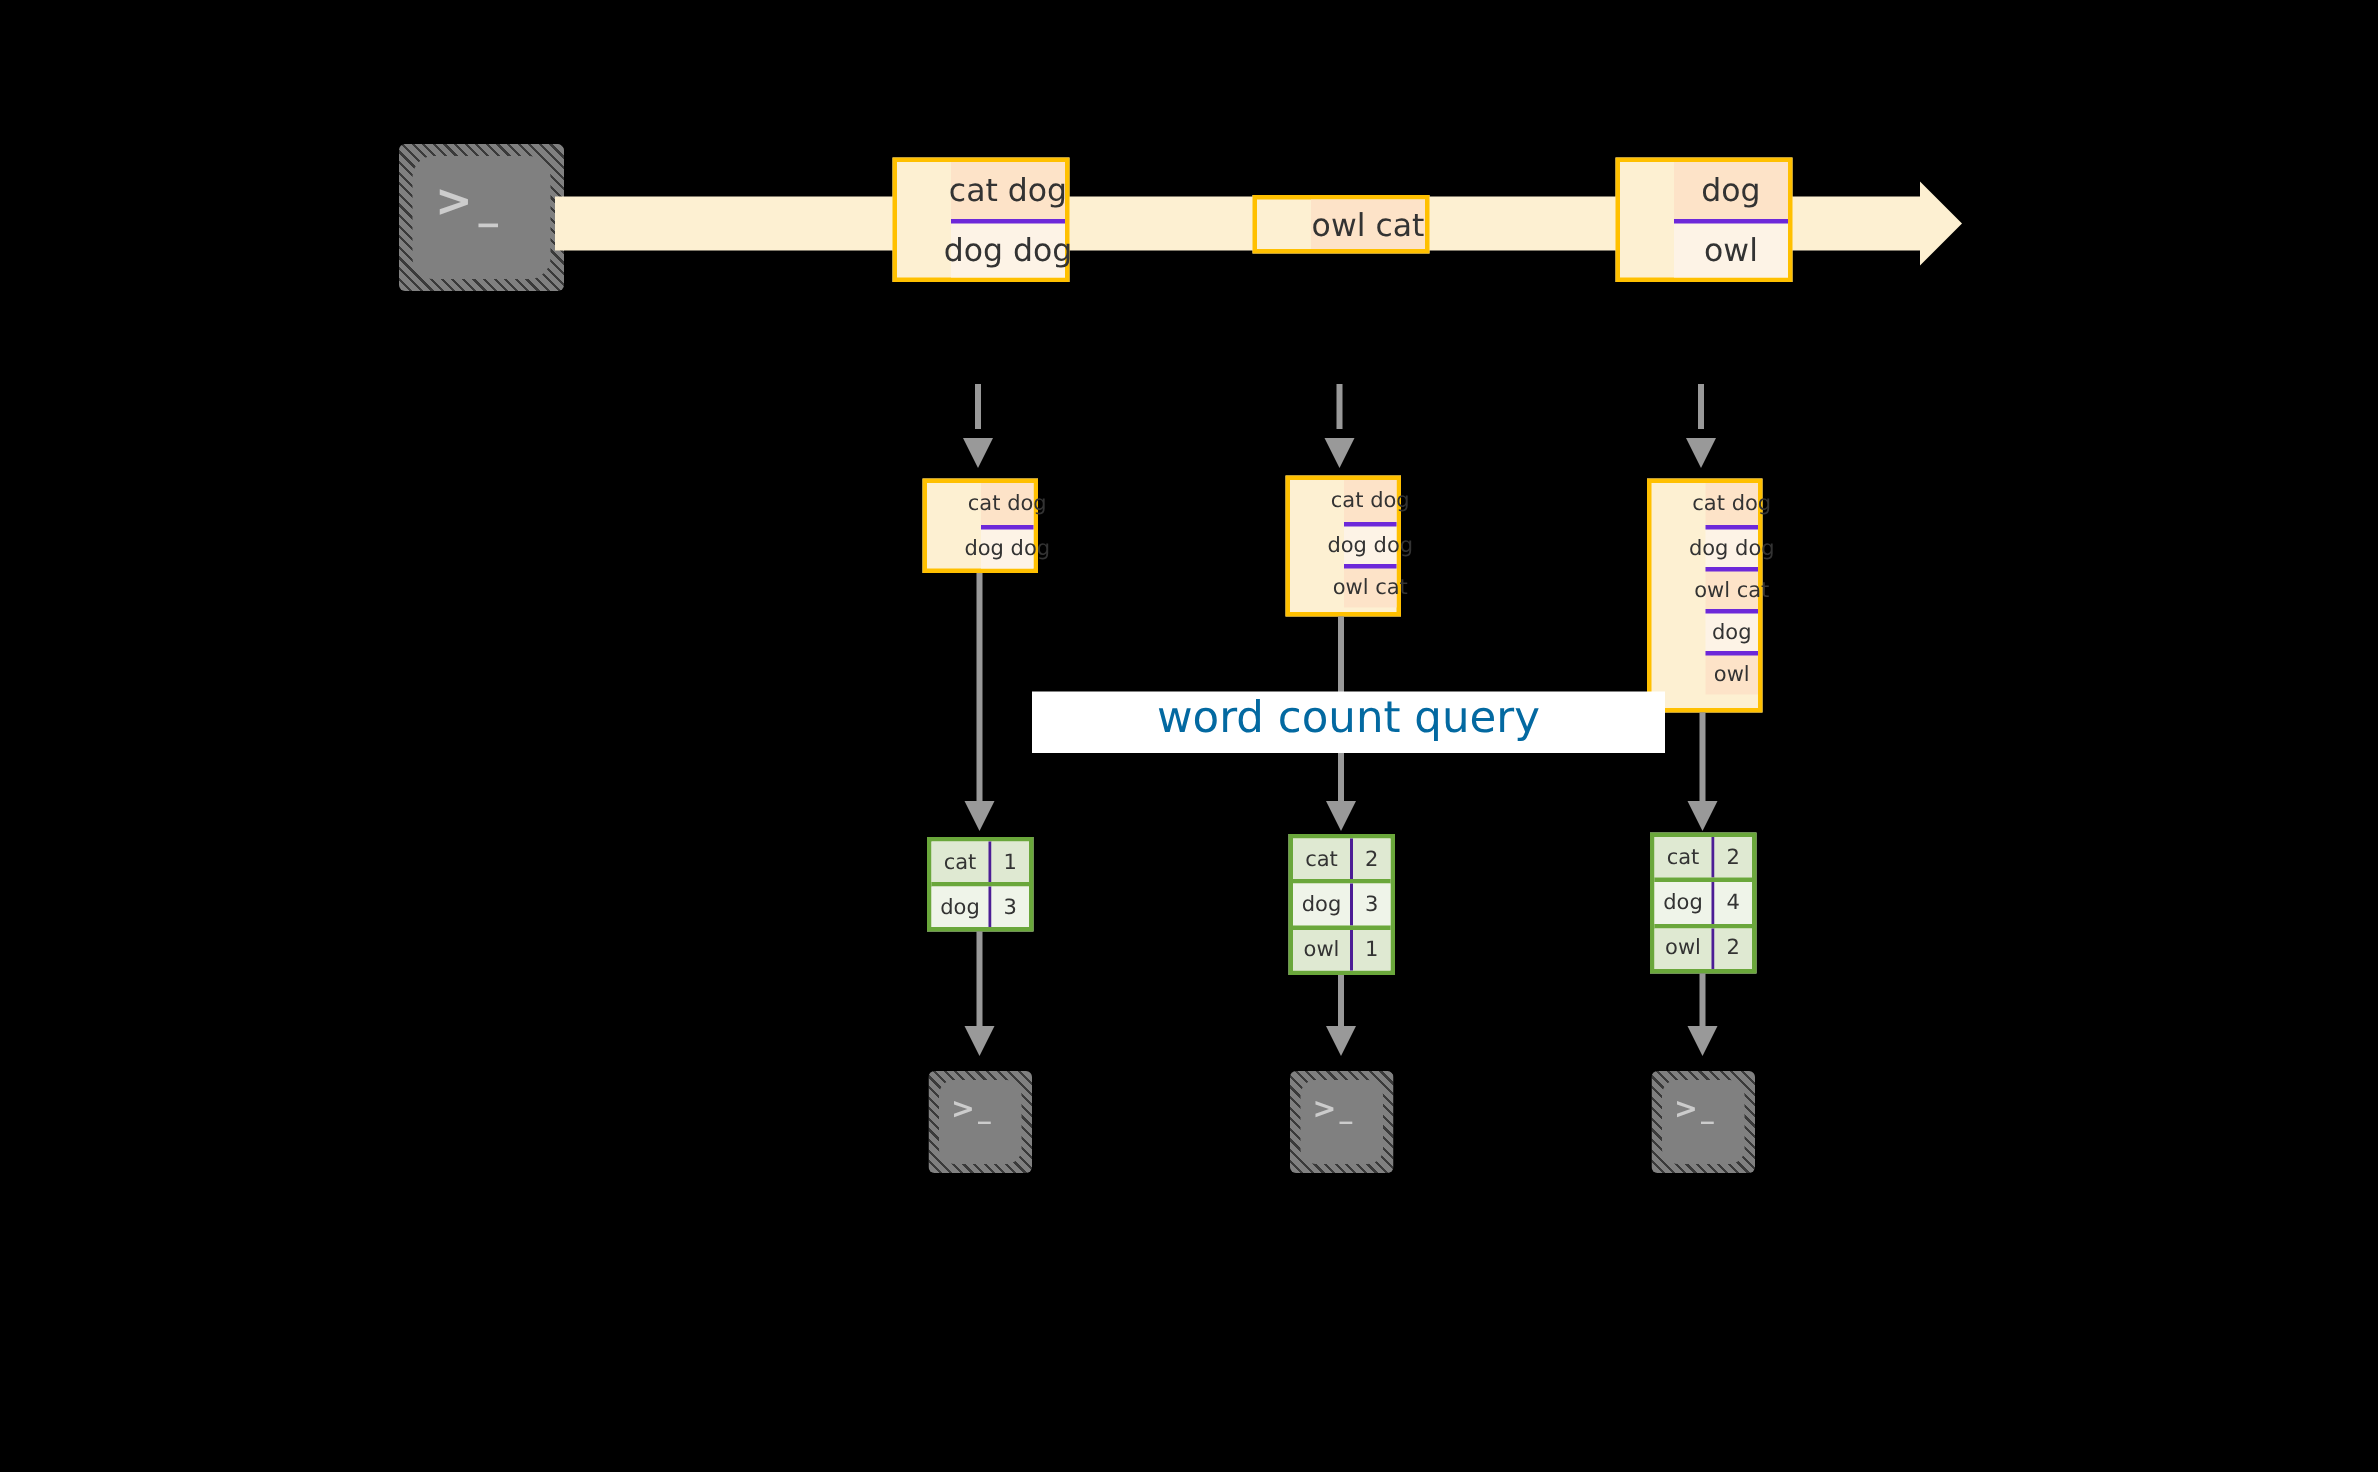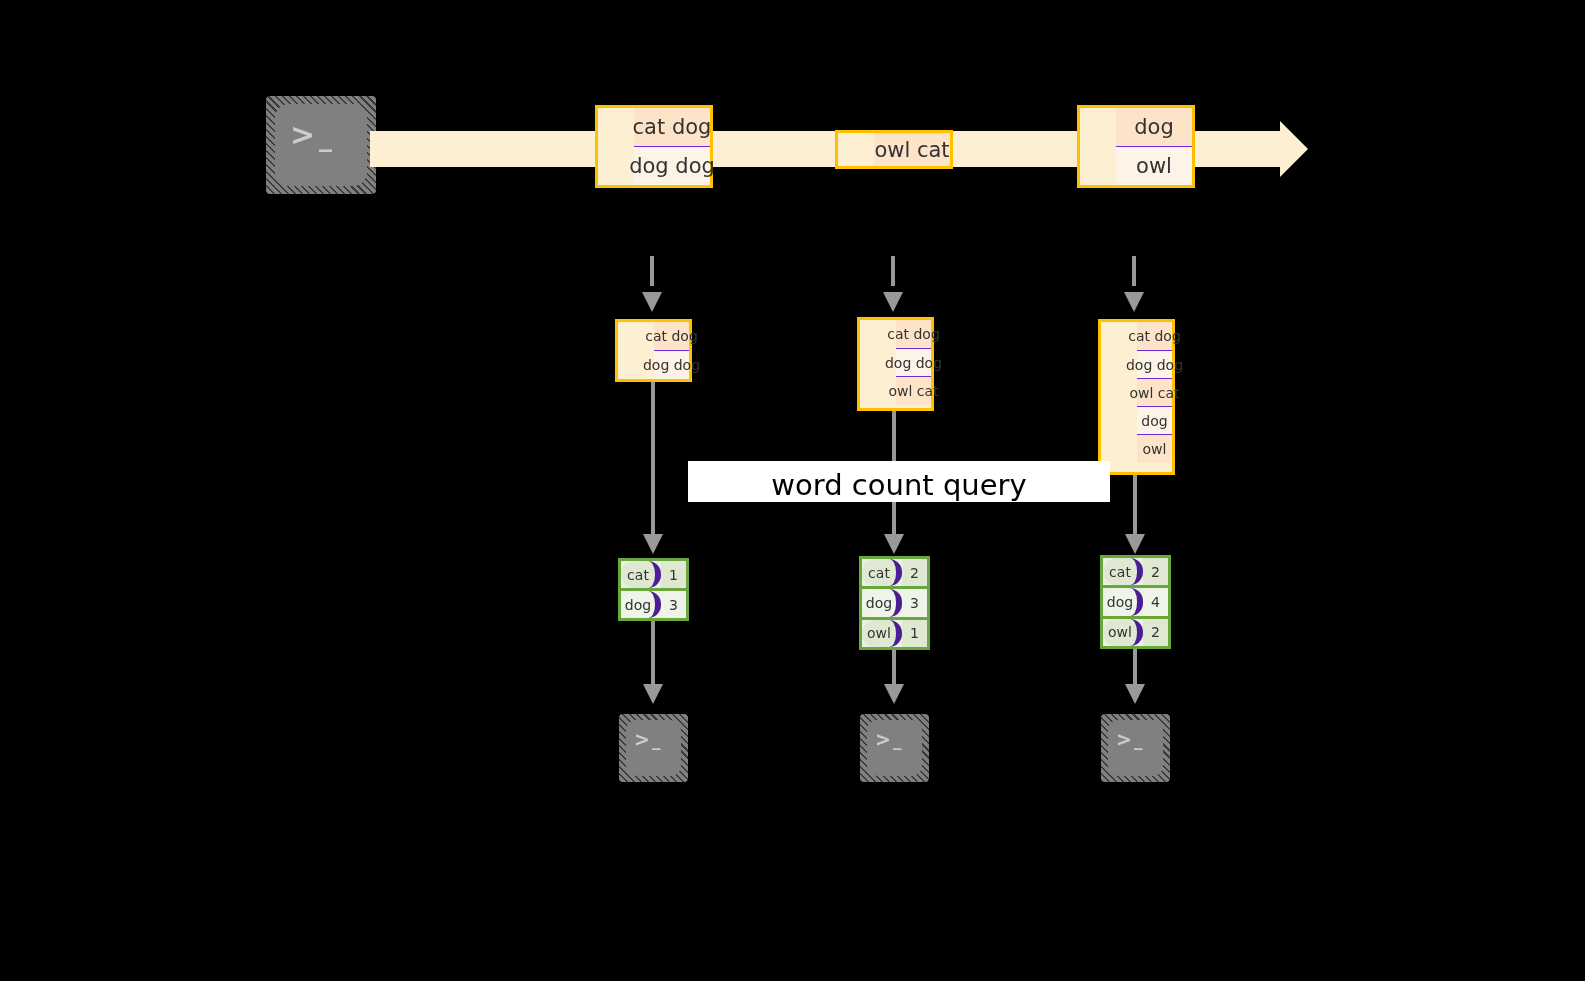--- a/index.html
+++ b/index.html
@@ -69,21 +69,21 @@
   .rec-row {
     box-sizing: border-box;
     display: flex;
     align-items: center;
     justify-content: center;
     color: #333333;
     white-space: nowrap;
   }
   .rec-row.odd  { background: #fde3c8; }
   .rec-row.even { background: #fdf3e6; }
-  .rec-row + .rec-row { border-top: 1px solid #6d28d9; }
+  .rec-row + .rec-row { border-top: 3px solid #6d28d9; }
 
   
   .res-table {
     position: absolute;
     box-sizing: border-box;
     border: 3px solid #6aa73b;
     background: #eaf2e1;
     display: flex;
     flex-direction: column;
   }
@@ -94,21 +94,21 @@
   }
   .res-row + .res-row { border-top: 3px solid #6aa73b; }
   .res-cell {
     box-sizing: border-box;
     display: flex;
     align-items: center;
     justify-content: center;
     color: #333333;
     white-space: nowrap;
   }
-  .res-cell.key { flex: 0 0 auto; border-right: 6px solid #4c1d95; border-radius: 13px; }
+  .res-cell.key { flex: 0 0 auto; border-right: 2px solid #4c1d95; }
   .res-cell.val { flex: 1 1 auto; }
   .res-row.odd  .res-cell { background: #dfe9d2; }
   .res-row.even .res-cell { background: #eff4e9; }
   .conn-line {
     position: absolute;
     background: #999999;
   }
   .conn-line.dashed {
     background: none;
     background-image: linear-gradient(to bottom,
@@ -118,23 +118,23 @@
     position: absolute;
     width: 0;
     height: 0;
   }
 
   
   .query-band {
     position: absolute;
     background: #ffffff;
     display: flex;
-    align-items: flex-end;
+    align-items: flex-start;
     justify-content: center;
-    color: #000000;
+    color: #0369a1;
     white-space: nowrap;
   }
 </style>
 </head>
 <body>
 
 <div id="canvas">
 
   <div class="terminal" style="left:266px; top:96px; width:110px; height:98px;">
     <div class="inner" style="left:9px; top:8px; right:9px; bottom:8px;"></div>

